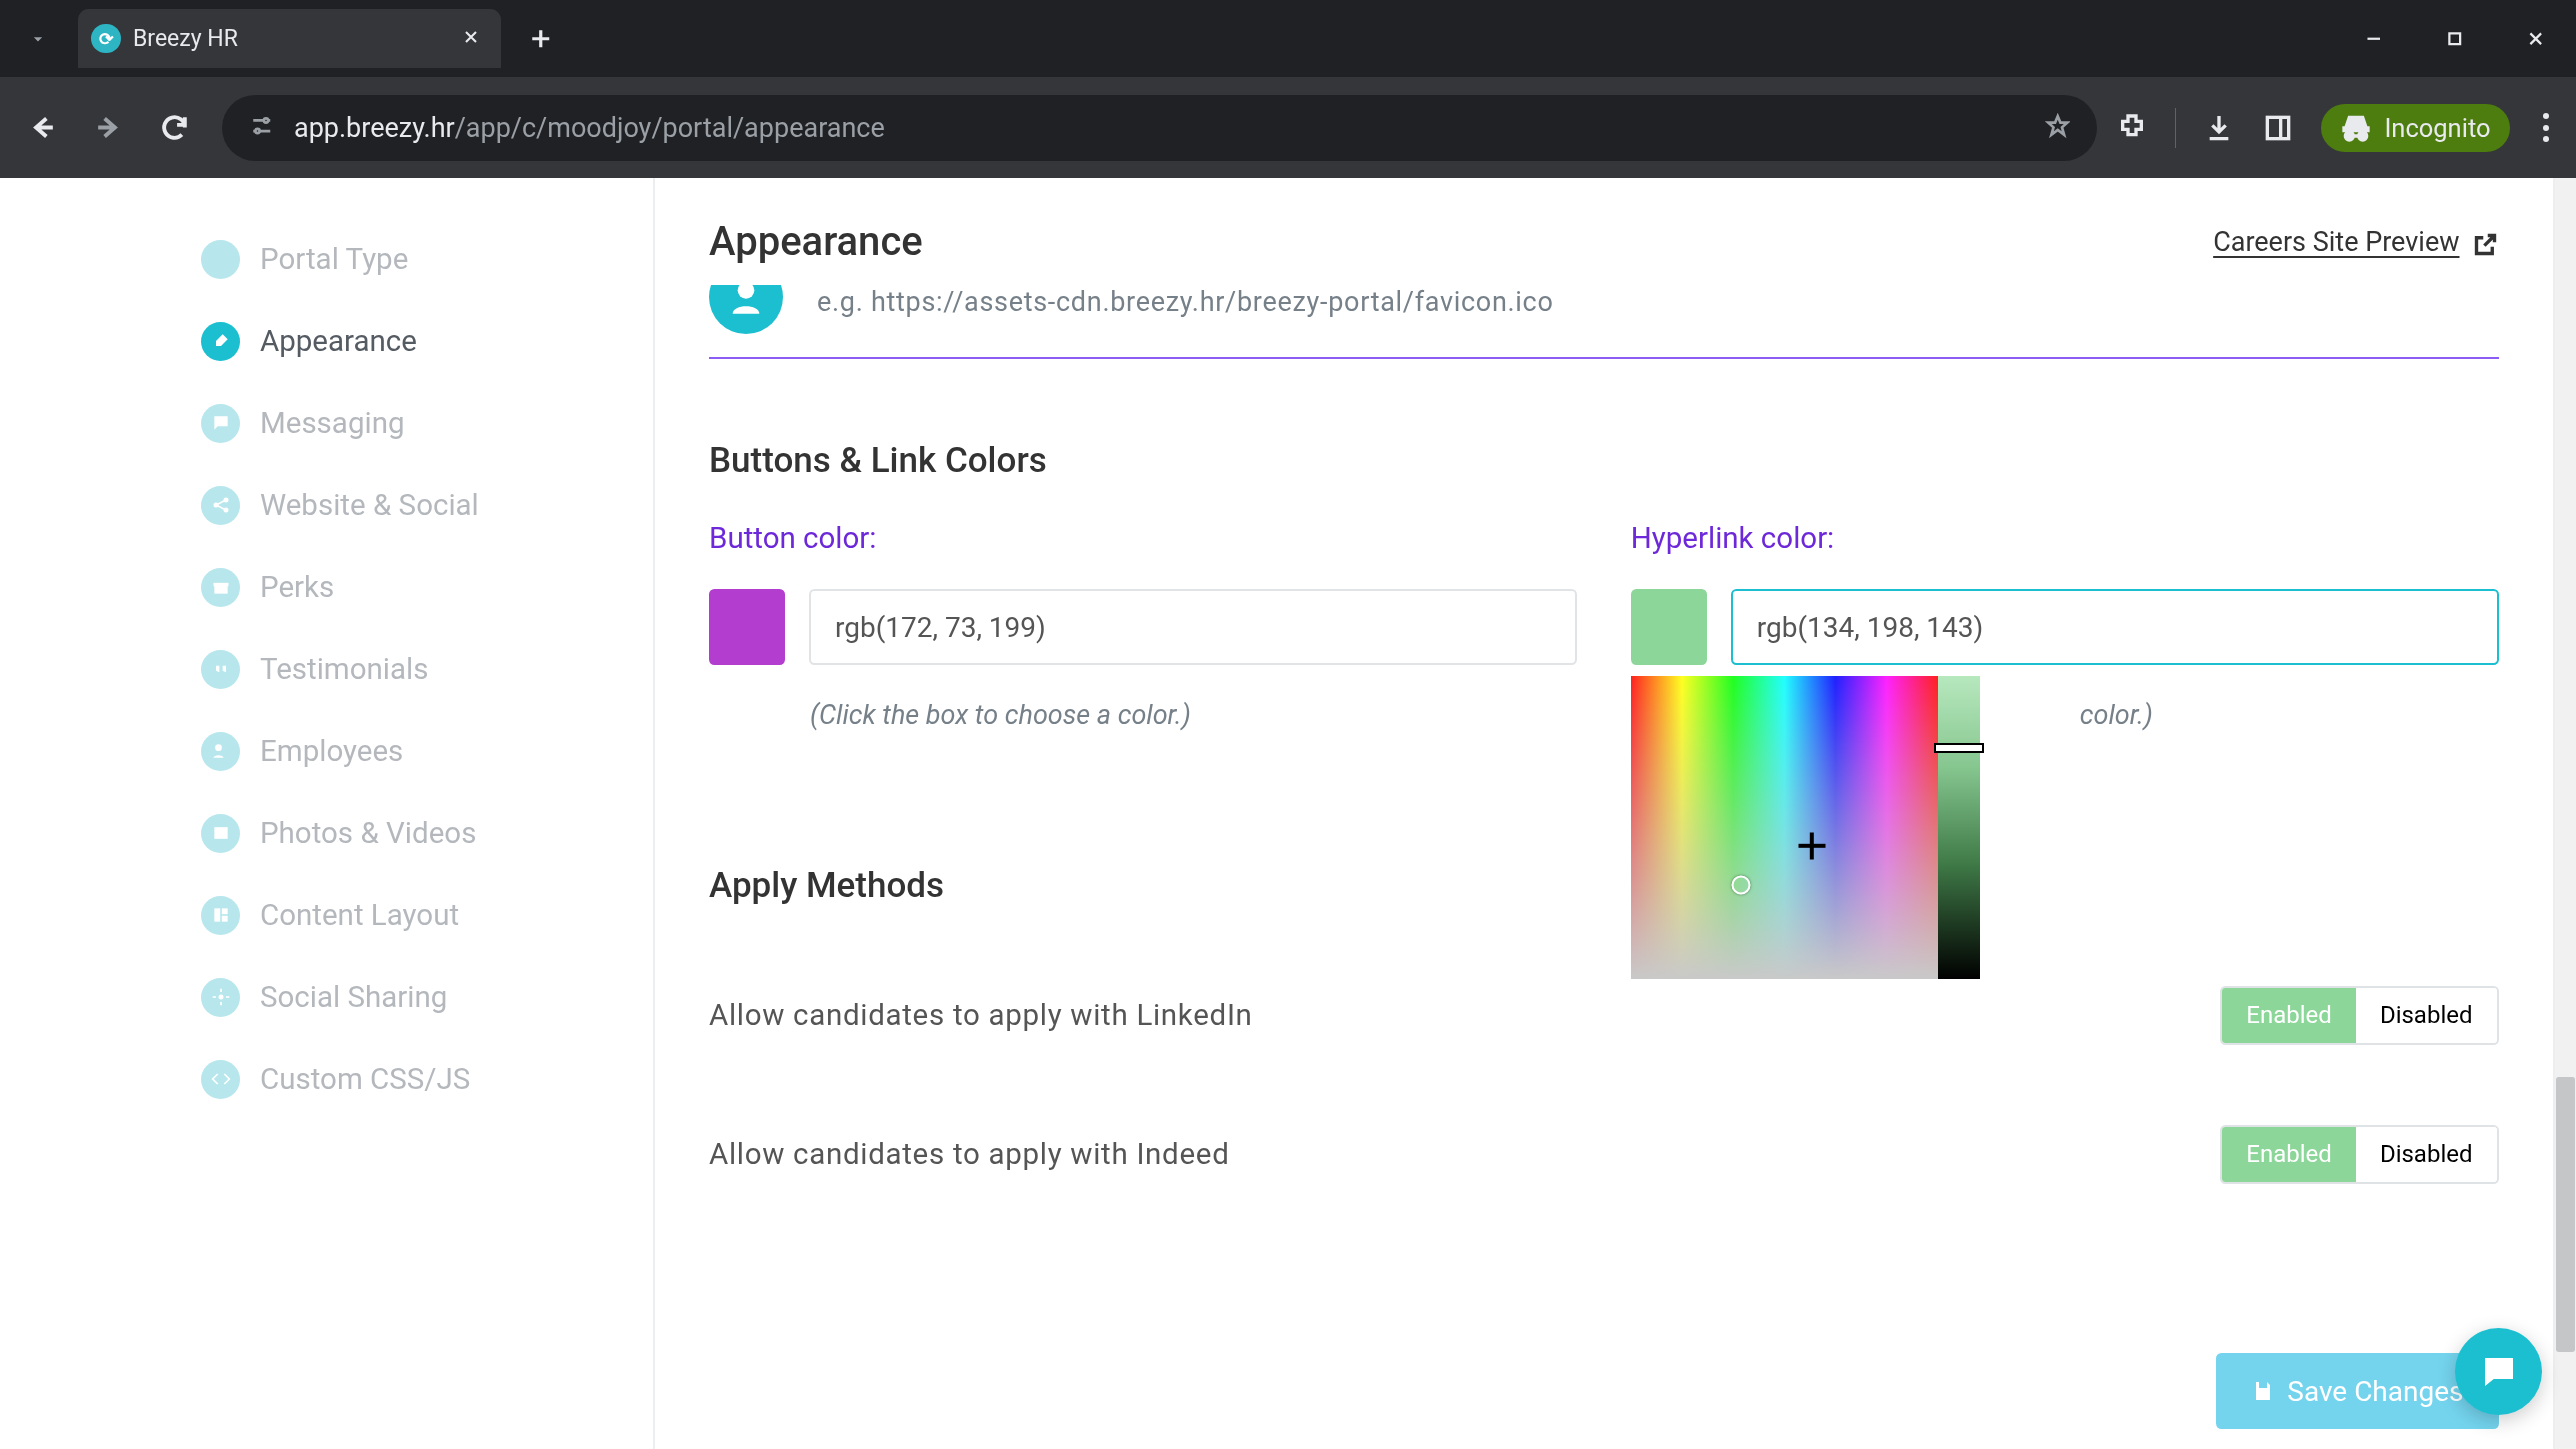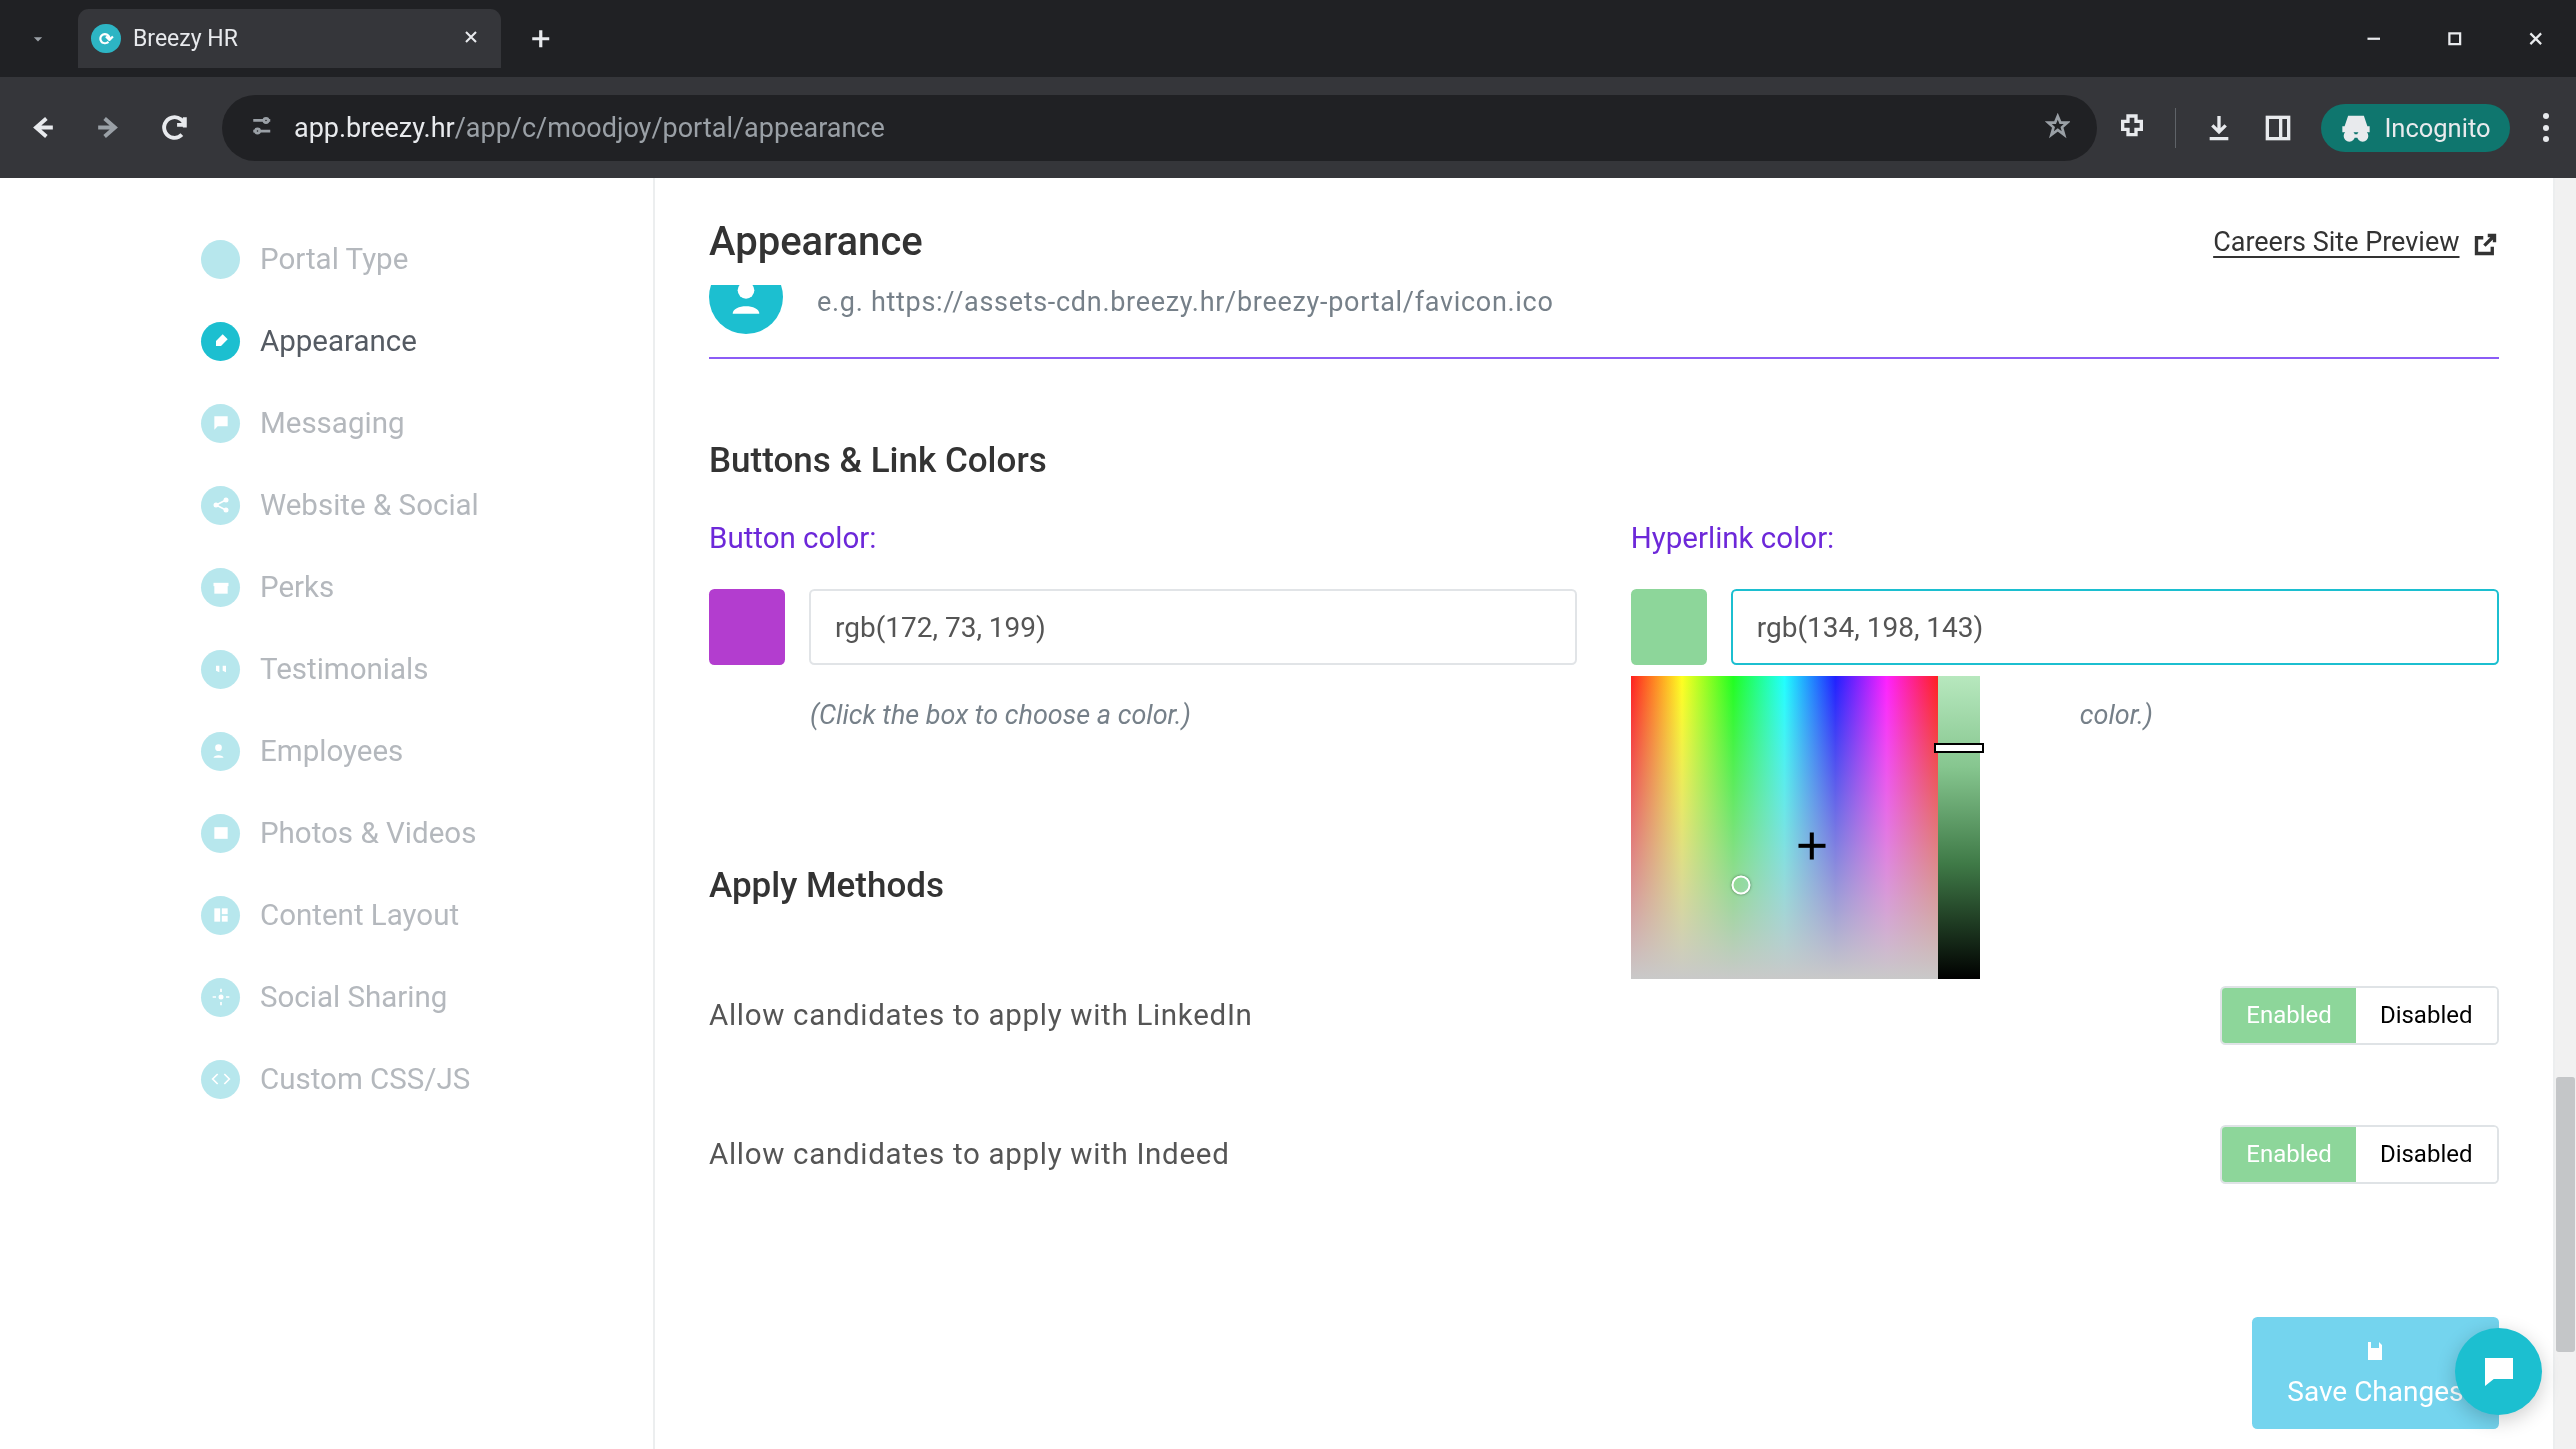--- a/index.html
+++ b/index.html
@@ -25,21 +25,21 @@
 .nav-btn svg { width:31px; height:31px; stroke:#9aa0a6; stroke-width:3; fill:none; }
 .nav-btn.enabled svg { stroke:#e8eaed; }
 .addr-wrap { flex:1; background:#202124; border-radius:40px; height:66px; margin:0 12px; display:flex; align-items:center; padding:0 27px; gap:19px; }
 .addr-icon svg { width:25.5px; height:25.5px; stroke:#9aa0a6; fill:none; stroke-width:2.5; }
 .addr { color:#e8eaed; font-size:27px; flex:1; }
 .addr .dim { color:#9aa0a6; }
 .right-icons { display:flex; align-items:center; gap:27px; padding-right:13.4px; }
 .right-icons .ic { display:flex; align-items:center; justify-content:center; }
 .right-icons svg { width:32px; height:32px; stroke:#e8eaed; fill:none; stroke-width:2.5; }
 .sep { width:1.3px; height:40px; background:#5f6368; }
-.incognito { display:flex; align-items:center; gap:12px; background:#0f766e; border-radius:40px; padding:8px 19px; color:#e8eaed; font-size:25.5px; }
+.incognito { display:flex; align-items:center; gap:12px; background:#4d7c0f; border-radius:40px; padding:8px 19px; color:#e8eaed; font-size:25.5px; }
 .incognito svg { width:32px; height:32px; fill:#e8eaed; }
 .menu-dots { display:flex; flex-direction:column; gap:5.4px; padding-left:6.7px; }
 .menu-dots span { width:6px; height:6px; border-radius:50%; background:#e8eaed; }
 
 
 .page { display:flex; height:calc(1449px - 178px); }
 .sidebar { width:653px; padding:40px 0 0 201px; }
 .side-item { display:flex; align-items:center; gap:20px; padding:21.5px 0; cursor:pointer; }
 .side-icon { width:39px; height:39px; border-radius:50%; background:#b7e7ed; display:flex; align-items:center; justify-content:center; }
 .side-icon svg { width:20px; height:20px; fill:#fff; }
@@ -88,21 +88,21 @@
 .picker-val { width:42px; height:303px; background:linear-gradient(to bottom, #b7e8be 0%, #86c68f 30%, #3f7a47 62%, #000 100%); position:relative; }
 .picker-val-handle { position:absolute; left:-4px; right:-4px; height:10.7px; border:2px solid #000; background:#fff; }
 
 .apply-row { display:flex; justify-content:space-between; align-items:center; padding:40px 0; }
 .apply-label { font-size:29.5px; color:#555; letter-spacing:0.7px; }
 .toggle { display:flex; border:2px solid #dfe3e6; border-radius:5.4px; overflow:hidden; }
 .toggle button { border:none; background:#fff; color:#000000; font-size:24px; padding:13.4px 24px; cursor:pointer; font-family:inherit; }
 .toggle button.on { background:#8dd69a; color:#fff; }
 
 .save-bar { position:absolute; bottom:20px; right:54px; }
-.save-btn { background:#74d4ee; color:#fff; border:none; border-radius:5.4px; font-size:28px; padding:21.5px 35px; display:flex; align-items:center; gap:12px; cursor:pointer; font-family:inherit;flex-direction:column; }
+.save-btn { background:#74d4ee; color:#fff; border:none; border-radius:5.4px; font-size:28px; padding:21.5px 35px; display:flex; align-items:center; gap:12px; cursor:pointer; font-family:inherit; }
 .save-btn svg { width:24px; height:24px; fill:#fff; }
 
 .chat-bubble { position:fixed; right:34px; bottom:34px; width:87px; height:87px; border-radius:50%; background:#1cbfd0; display:flex; align-items:center; justify-content:center; cursor:pointer; box-shadow:0 5.4px 20px rgba(0,0,0,.2); }
 .chat-bubble svg { width:42px; height:42px; fill:#fff; }
 
 .scrollbar-gutter { width:21.5px; background:#f1f1f1; position:relative; }
 .scrollbar-thumb { position:absolute; right:1.3px; width:19px; background:#c4c6c8; border-radius:2.7px; }
 </style>
 </head>
 <body>

